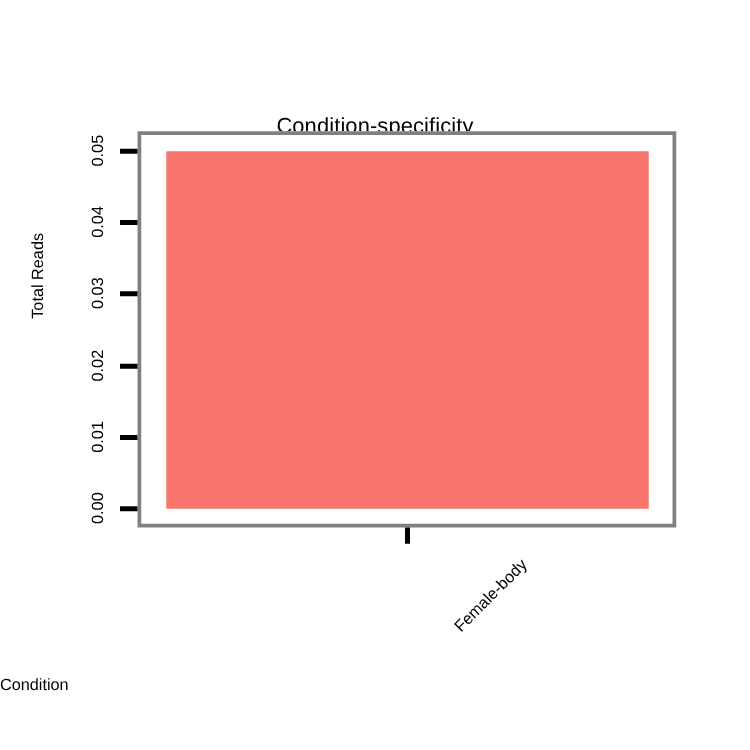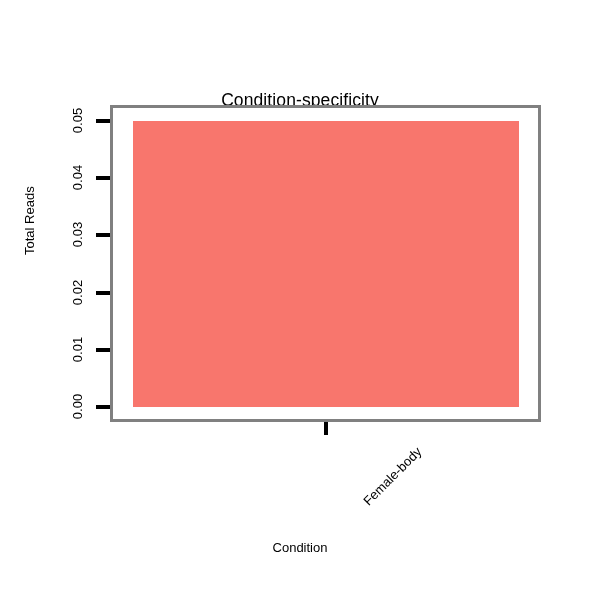--- a/index.html
+++ b/index.html
@@ -104,21 +104,20 @@
     transform: rotate(-45deg);
     transform-origin: 100% 0%;
   }
 
   
   .xlabel {
     position: absolute;
     left: 0;
     top: 540px;
     width: 600px;
-    text-align: center;
     font-size: 13px;
     color: #000000;
     white-space: nowrap;
   }
   .ylabel {
     position: absolute;
     left: 22px;
     top: 255px;
     font-size: 13px;
     color: #000000;

